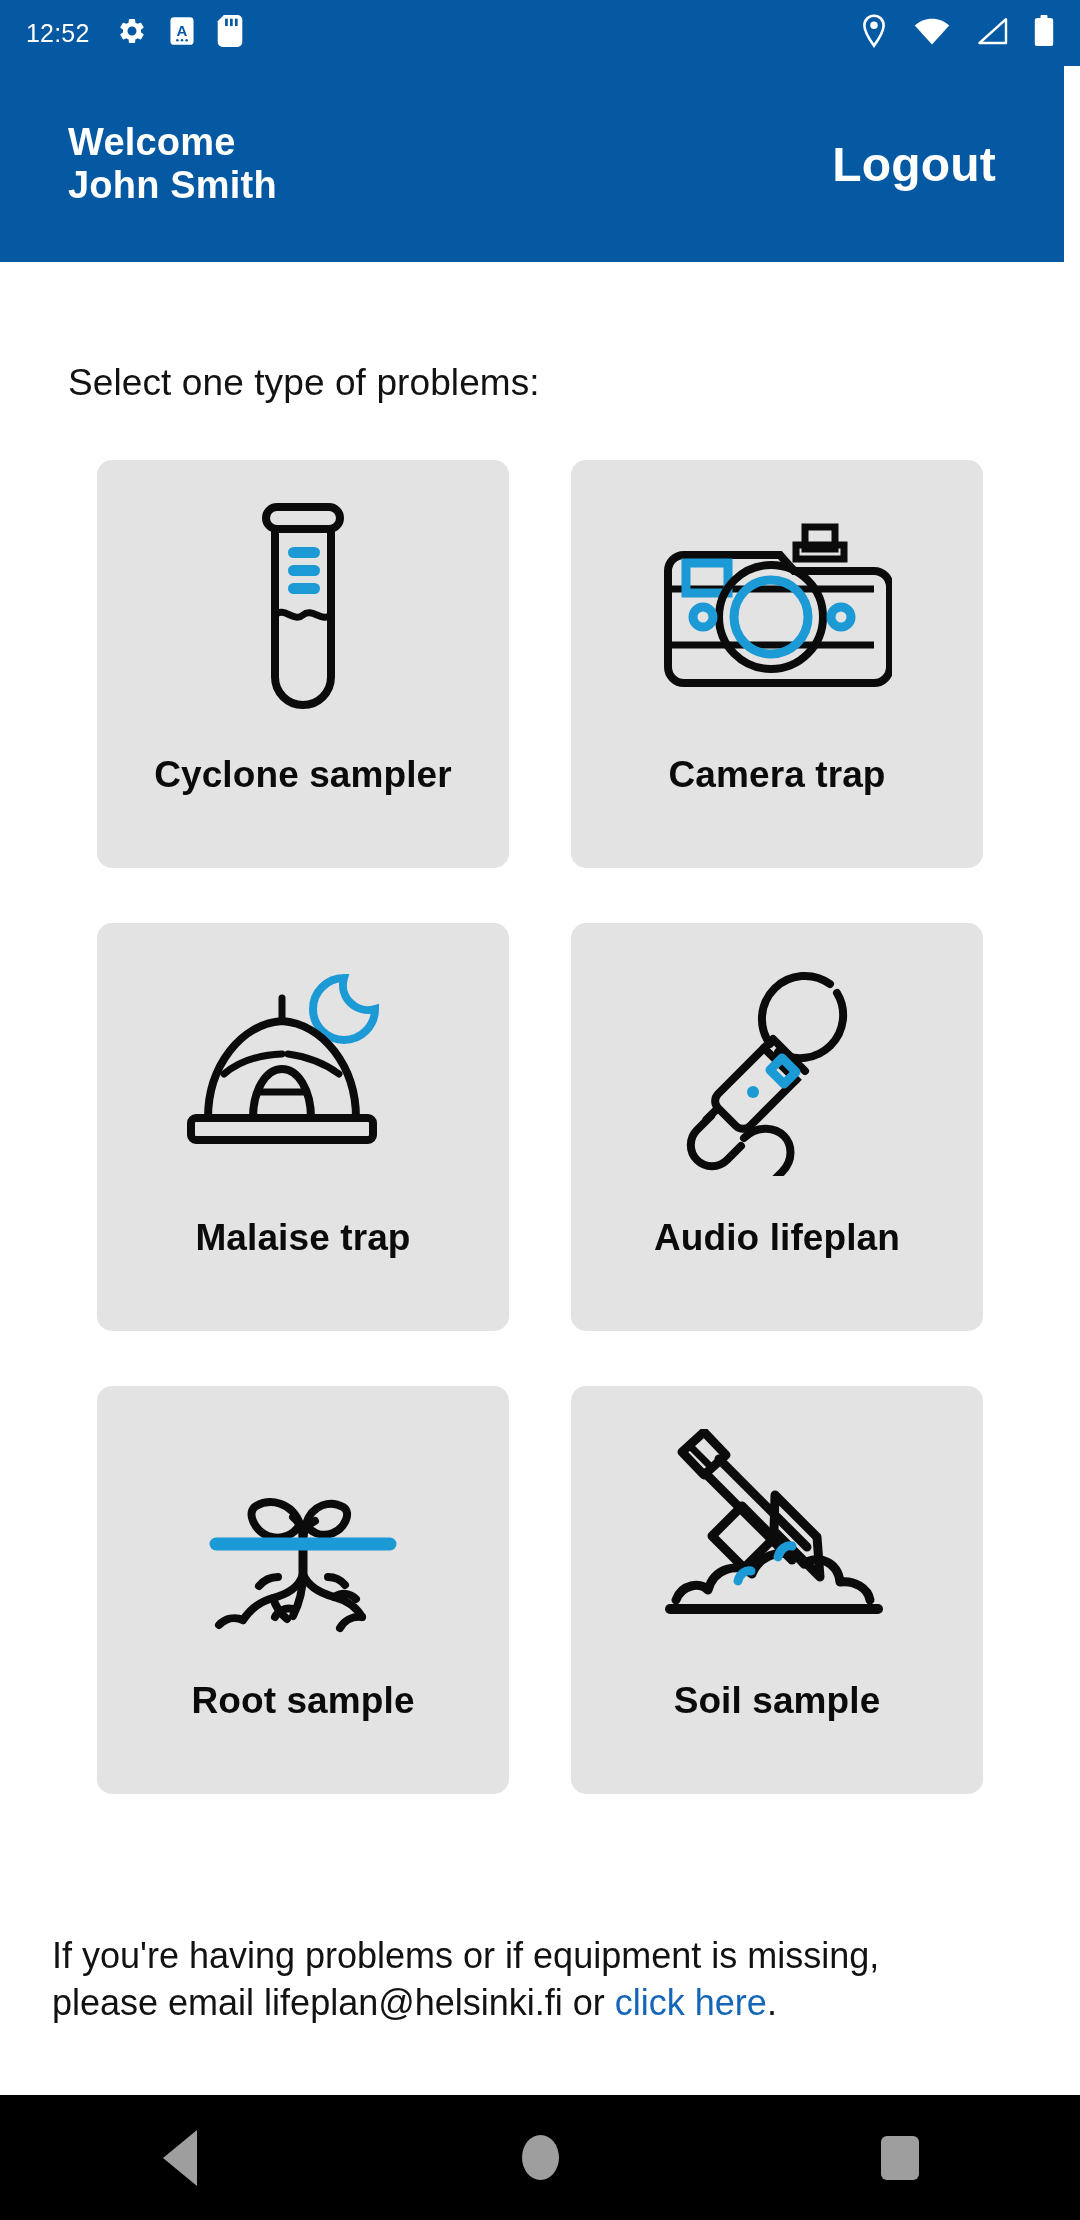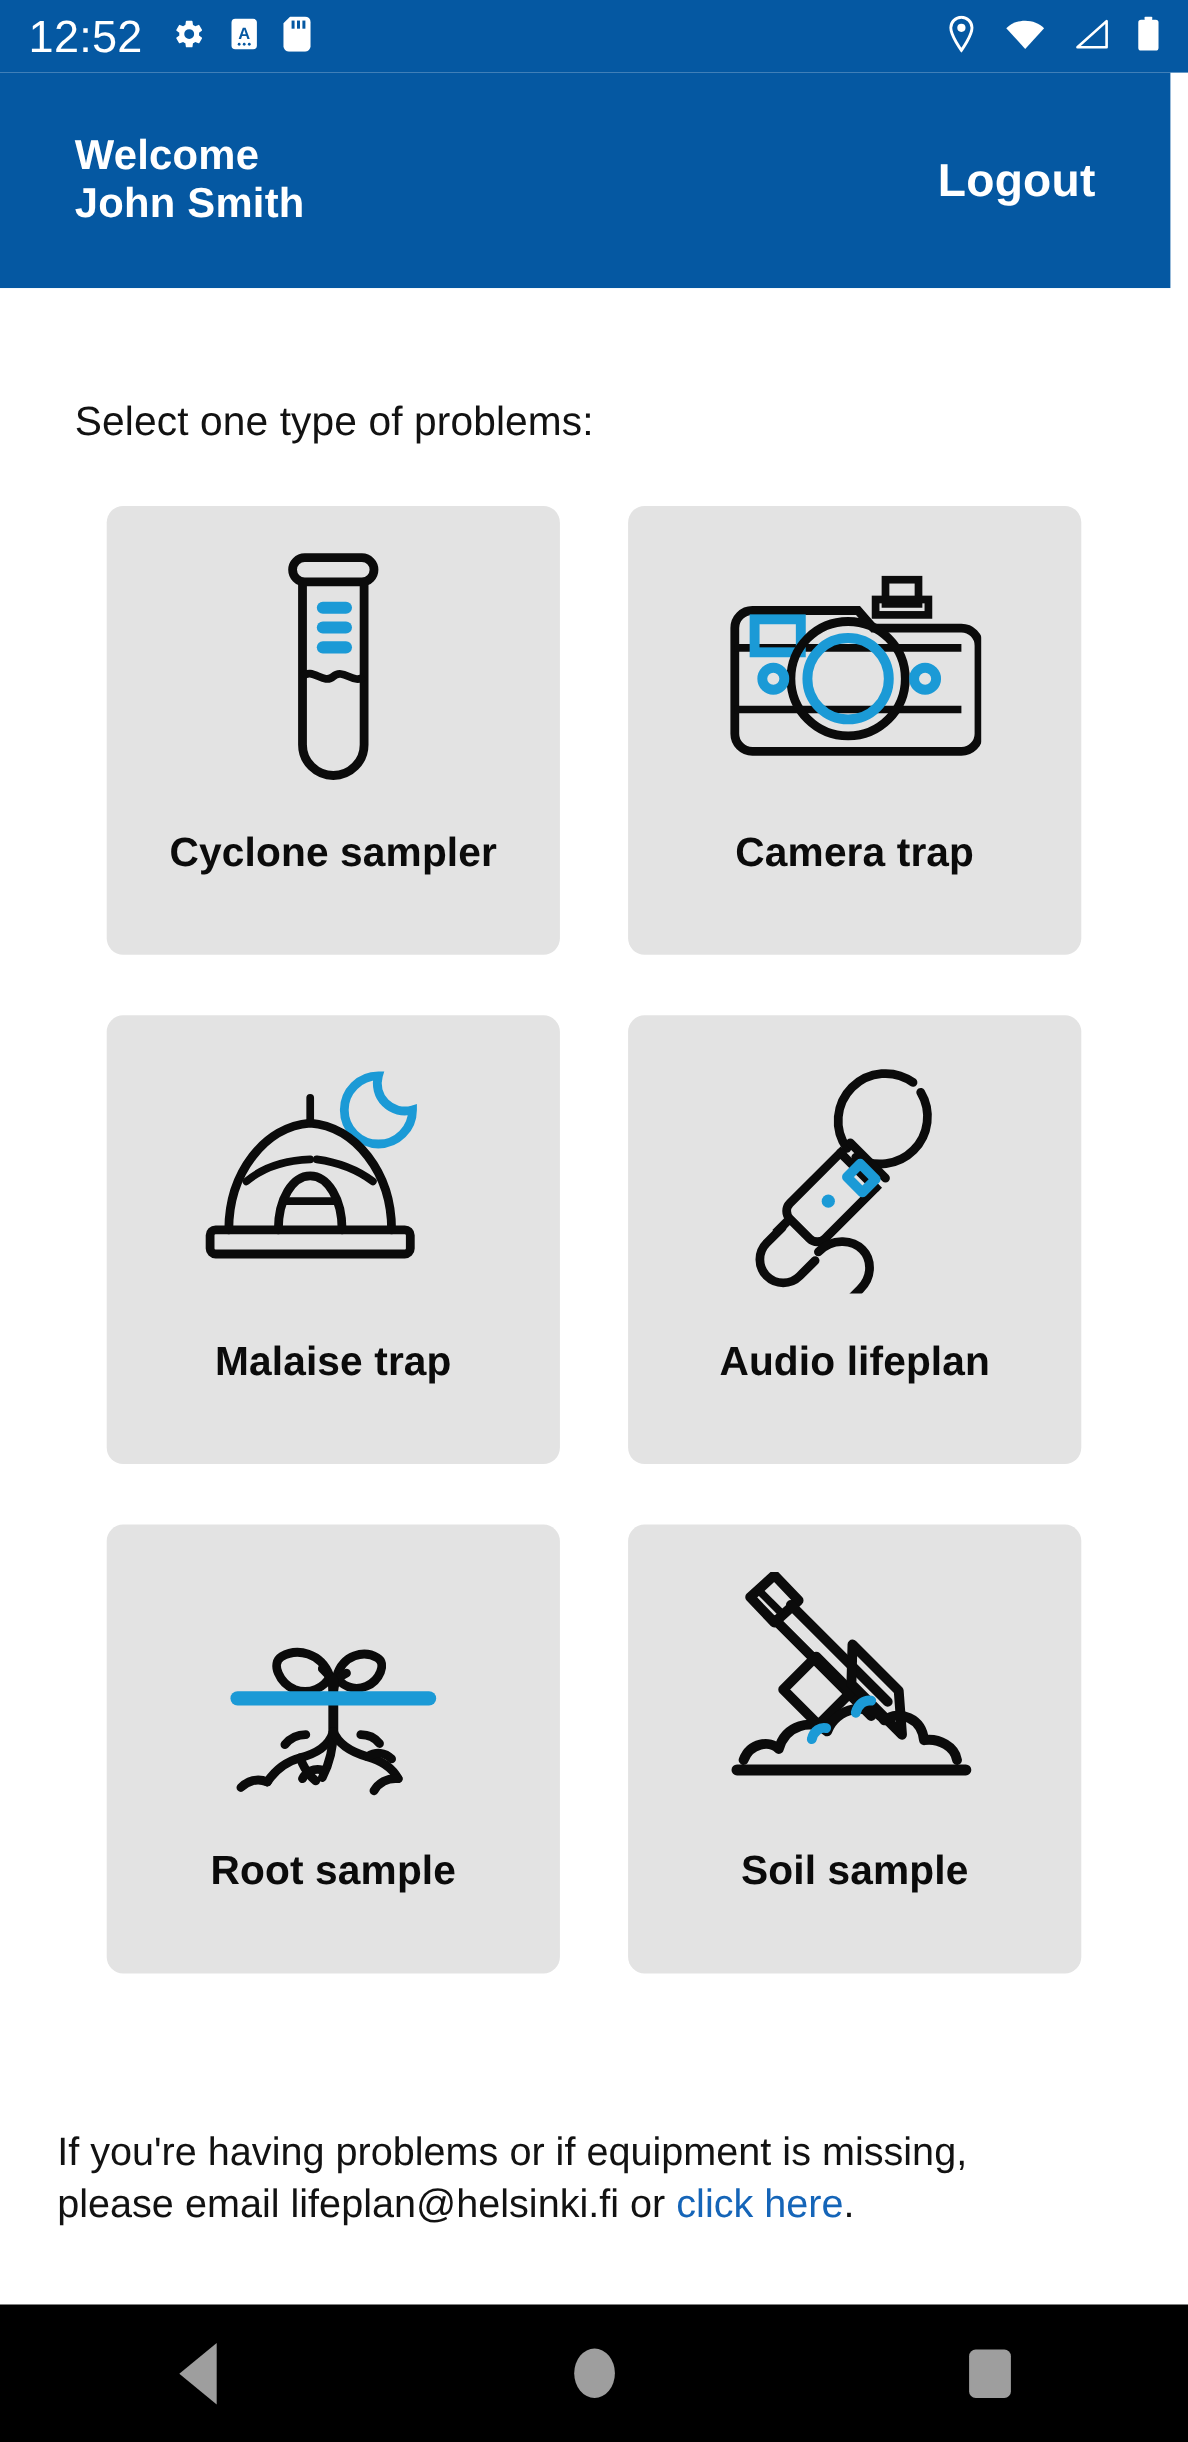--- a/index.html
+++ b/index.html
@@ -11,41 +11,41 @@
   }
   #screen { position:relative; width:1080px; height:2220px; background:#ffffff; }
 
   
   .statusbar{
     position:absolute; top:0; left:0; width:1080px; height:66px;
     background:var(--brand,#0558a2);
     display:flex; align-items:center; padding:0 26px;
   }
   .sb-time{
-    color:#fff; font-size:41px; letter-spacing:.2px; font-weight:400;
+    color:#fff; font-size:25px; letter-spacing:.2px; font-weight:400;
     line-height:1;
   }
   .sb-left-icons{ display:flex; align-items:center; gap:21px; margin-left:27px; }
   .sb-spacer{ flex:1; }
   .sb-right-icons{ display:flex; align-items:center; gap:26px; }
   .sb-ic{ display:block; }
 
   
   .header{
     position:absolute; top:66px; left:0; width:1064px; height:196px;
     background:#0558a2;
     display:flex; align-items:center; justify-content:space-between;
     padding:0 68px 0 68px;
   }
   .welcome-block{ color:#fff; }
   .welcome-line{
     font-size:38px; font-weight:700; line-height:1.12; letter-spacing:.2px;
   }
   .logout-btn{
-    color:#fff; font-size:42px; font-weight:700; letter-spacing:.2px;
+    color:#fff; font-size:48px; font-weight:700; letter-spacing:.2px;
     background:none; border:none; cursor:pointer;
     font-family:"Liberation Sans", sans-serif;
   }
 
   
   .content{
     position:absolute; top:262px; left:0; width:1080px; height:1833px;
     background:#ffffff;
   }
   .prompt{

